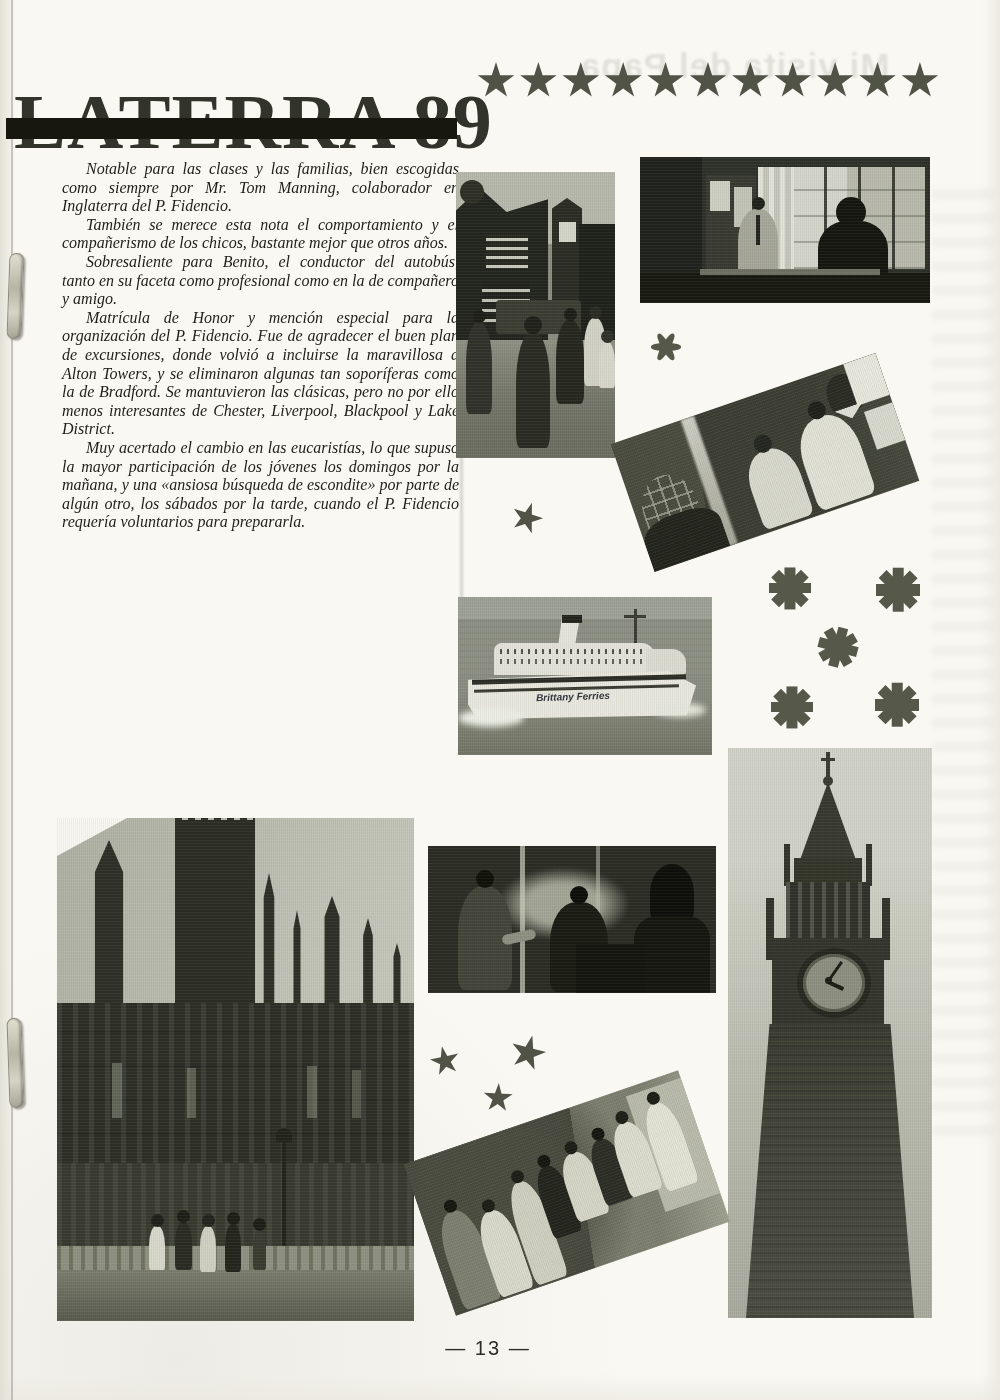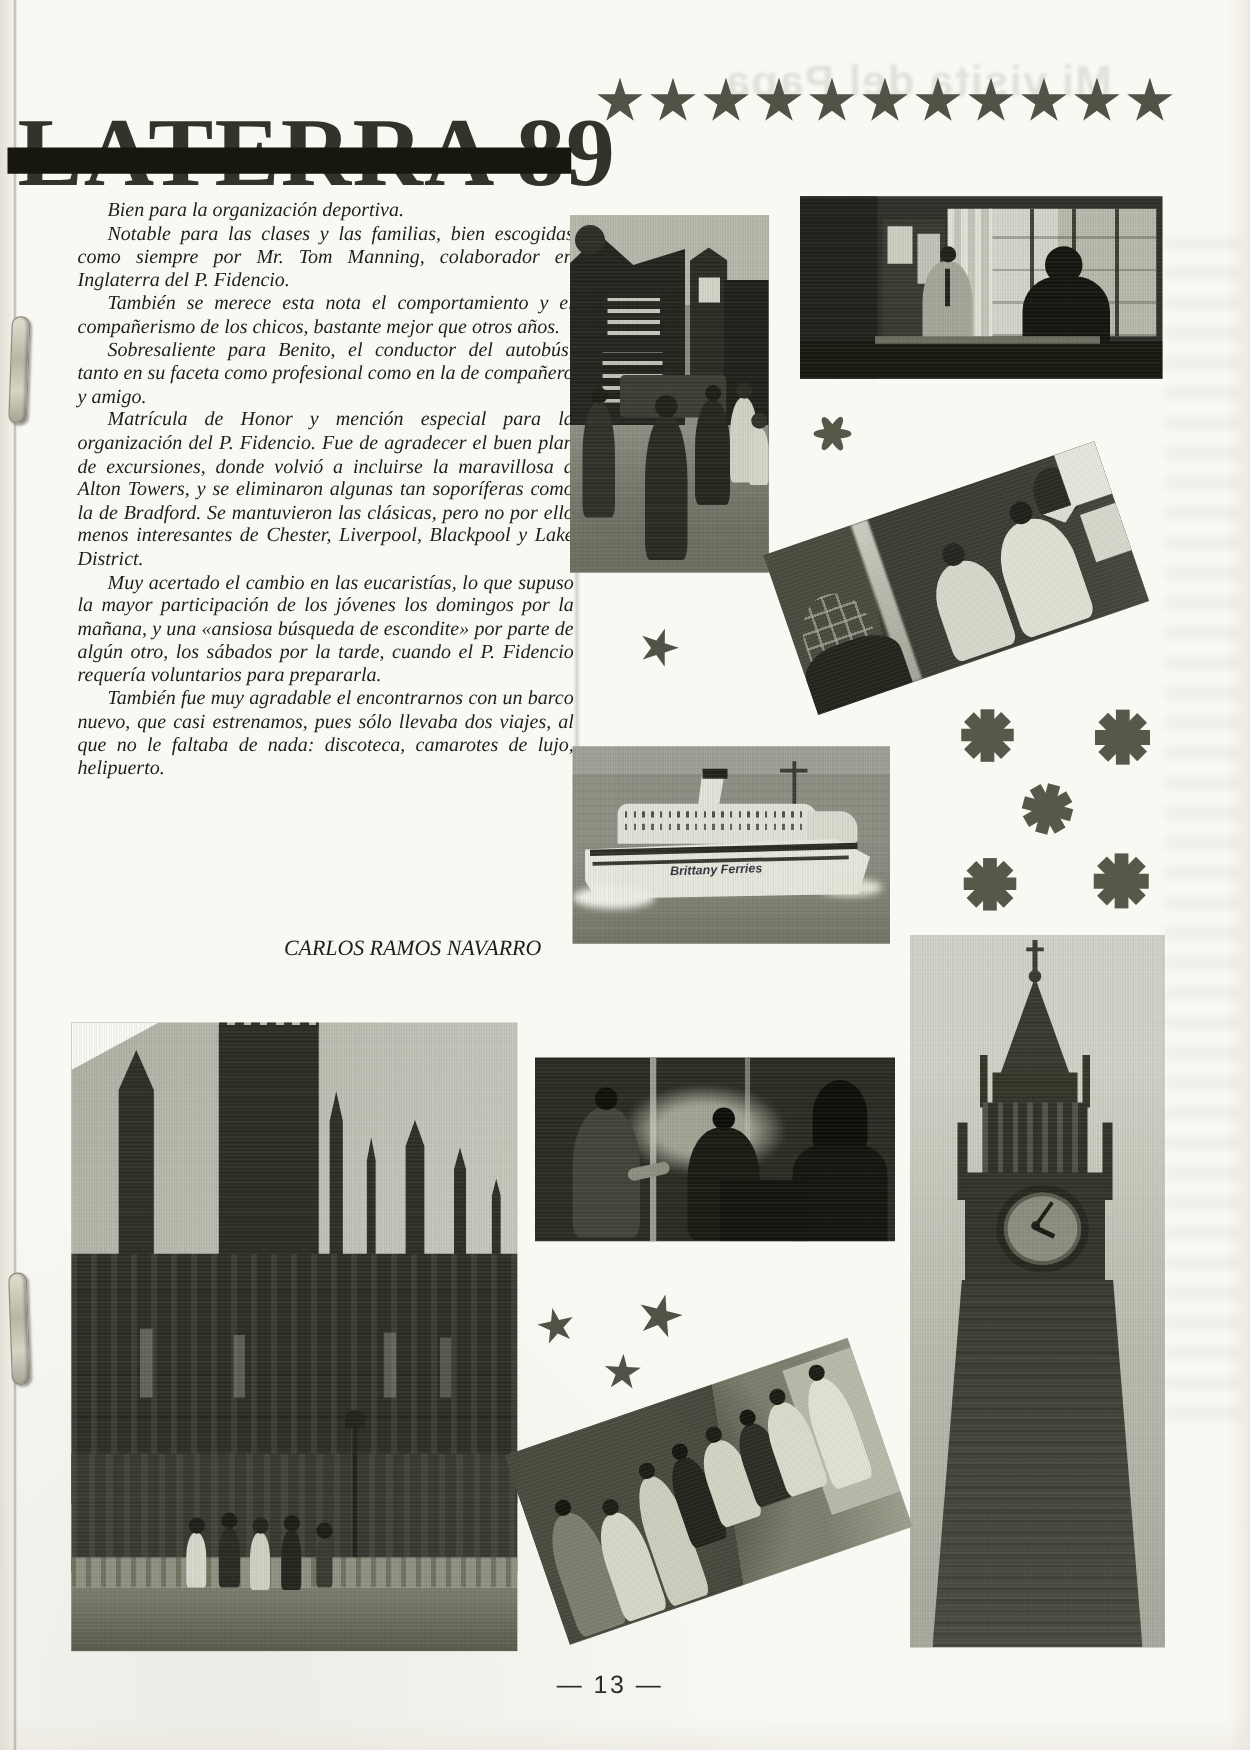--- a/index.html
+++ b/index.html
@@ -70,30 +70,27 @@
       <span class="star5"></span>
       <span class="star5"></span>
       <span class="star5"></span>
       <span class="star5"></span>
       <span class="star5"></span>
       <span class="star5"></span>
       <span class="star5"></span>
     </div>
 
   <div class="article">
-    <p>Bien para la organización deportiva.</p>
     <p>Notable para las clases y las familias, bien escogidas como siempre por Mr. Tom Manning, colaborador en Inglaterra del P. Fidencio.</p>
     <p>También se merece esta nota el comportamiento y el compañerismo de los chicos, bastante mejor que otros años.</p>
     <p>Sobresaliente para Benito, el conductor del autobús, tanto en su faceta como profesional como en la de compañero y amigo.</p>
     <p>Matrícula de Honor y mención especial para la organización del P. Fidencio. Fue de agradecer el buen plan de excursiones, donde volvió a incluirse la maravillosa a Alton Towers, y se eliminaron algunas tan soporíferas como la de Bradford. Se mantuvieron las clásicas, pero no por ello menos interesantes de Chester, Liverpool, Blackpool y Lake District.</p>
     <p>Muy acertado el cambio en las eucaristías, lo que supuso la mayor participación de los jóvenes los domingos por la mañana, y una «ansiosa búsqueda de escondite» por parte de algún otro, los sábados por la tarde, cuando el P. Fidencio requería voluntarios para prepararla.</p>
-    <p>También fue muy agradable el encontrarnos con un barco nuevo, que casi estrenamos, pues sólo llevaba dos viajes, al que no le faltaba de nada: discoteca, camarotes de lujo, helipuerto.</p>
   </div>
   <div class="signature">
-    <div class="sig-name">CARLOS RAMOS NAVARRO</div>
   </div>
   <div class="crease"></div>
 
   <div class="photo" style="left:456px;top:172px;width:159px;height:286px;background:#8b8d80;">
     <div class="abs" style="left:0;top:0;width:100%;height:72px;background:#b7b9ac;"></div>
     <div class="abs" style="left:0;top:16px;width:92px;height:160px;background:#23251e;clip-path:polygon(0 14%,26% 0,55% 15%,100% 7%,100% 100%,0 100%);"></div>
     <div class="abs" style="left:4px;top:8px;width:24px;height:24px;border-radius:50%;background:#2e3026;"></div>
     <div class="abs" style="left:30px;top:62px;width:42px;height:34px;background:repeating-linear-gradient(0deg,#c9cabd 0 3px,#282921 3px 9px);"></div>
     <div class="abs" style="left:26px;top:110px;width:48px;height:40px;background:repeating-linear-gradient(0deg,#c2c3b6 0 3px,#22231c 3px 10px);"></div>
     <div class="abs" style="left:96px;top:26px;width:30px;height:130px;background:#2b2d25;clip-path:polygon(0 8%,50% 0,100% 8%,100% 100%,0 100%);"></div>

